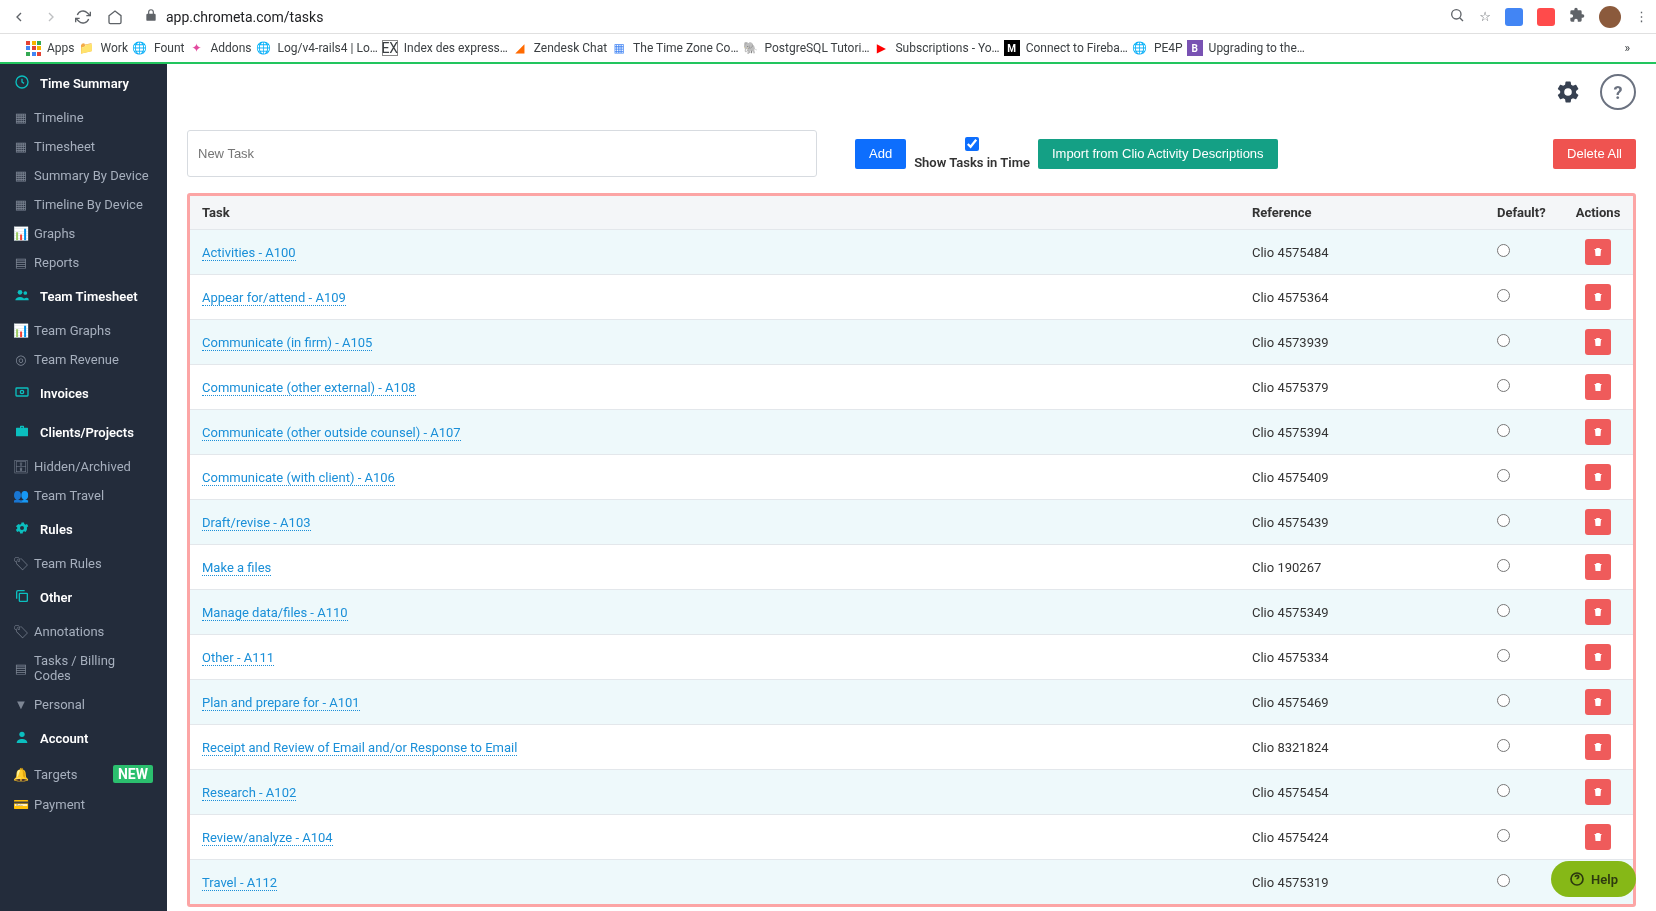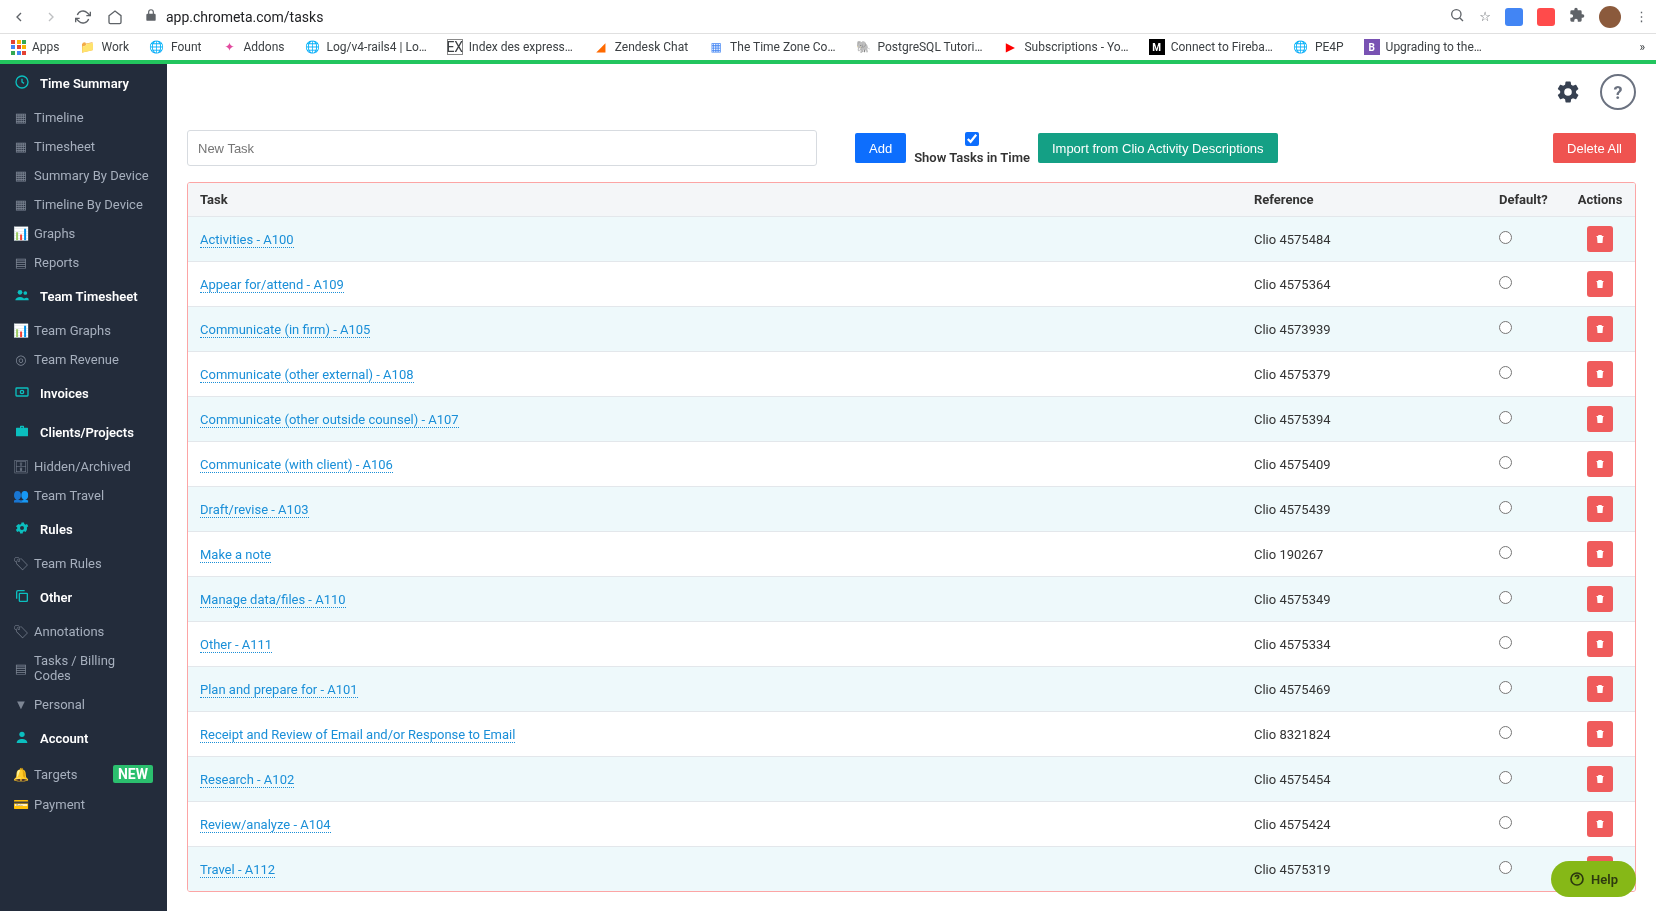--- a/index.html
+++ b/index.html
@@ -9,21 +9,21 @@
 .browser-bar { height: 34px; display: flex; align-items: center; padding: 0 8px; border-bottom: 1px solid #e0e0e0; gap: 10px; }
 .nav-btn { width: 22px; height: 22px; display: flex; align-items: center; justify-content: center; color: #5f6368; cursor: pointer; }
 .nav-btn svg { width: 16px; height: 16px; }
 .url-area { flex: 1; display: flex; align-items: center; gap: 8px; background: #fff; height: 26px; padding: 0 8px; }
 .url-lock { color: #5f6368; }
 .url-text { color: #202124; font-size: 14px; }
 .chrome-right { display: flex; align-items: center; gap: 14px; color: #5f6368; }
 .chrome-right .ext { width: 18px; height: 18px; border-radius: 3px; }
 .avatar-sm { width: 22px; height: 22px; border-radius: 50%; background: #8b5a3c; }
 
-.bookmarks-bar { height: 30px; display: flex; align-items: center; padding: 0 11px; gap: 20px; border-bottom: 4px solid #22c55e; font-size: 12px; color: #3c4043; overflow: hidden; }
+.bookmarks-bar { height: 30px; display: flex; align-items: center; padding: 0 26px; gap: 4px; border-bottom: 2px solid #22c55e; font-size: 12px; color: #3c4043; overflow: hidden; }
 .bookmark { display: flex; align-items: center; gap: 6px; white-space: nowrap; cursor: pointer; }
 .bm-icon { width: 16px; height: 16px; display: flex; align-items: center; justify-content: center; font-size: 12px; }
 .bm-folder { color: #5f6368; }
 .bm-globe { color: #5f6368; }
 .bm-apps { display: grid; grid-template-columns: repeat(3,4px); grid-template-rows: repeat(3,4px); gap: 1.5px; }
 .bm-apps span:nth-child(1){background:#e34234}.bm-apps span:nth-child(2){background:#f7b500}.bm-apps span:nth-child(3){background:#34a853}
 .bm-apps span:nth-child(4){background:#4285f4}.bm-apps span:nth-child(5){background:#e34234}.bm-apps span:nth-child(6){background:#f7b500}
 .bm-apps span:nth-child(7){background:#34a853}.bm-apps span:nth-child(8){background:#4285f4}.bm-apps span:nth-child(9){background:#e34234}
 
 
@@ -38,30 +38,30 @@
 .badge-new { background: #2bbf6e; color: #fff; font-size: 14px; padding: 1px 5px; border-radius: 2px; margin-left: auto; font-weight: 700; }
 
 .main { flex: 1; display: flex; flex-direction: column; overflow: hidden; }
 .topbar { height: 56px; display: flex; align-items: center; justify-content: flex-end; padding: 0 20px; gap: 14px; }
 .gear-btn, .help-btn { width: 36px; height: 36px; border-radius: 50%; display: flex; align-items: center; justify-content: center; cursor: pointer; }
 .help-btn { border: 2px solid #6b7280; color: #6b7280; font-weight: 700; font-size: 18px; }
 .gear-btn svg { width: 26px; height: 26px; color: #374151; }
 
 .content { padding: 10px 20px 30px; overflow-y: auto; flex: 1; }
 .action-row { display: flex; align-items: center; gap: 8px; margin-bottom: 16px; }
-.new-task-input { flex: 0 0 630px; height: 36px; border: 1px solid #d7dbe0; border-radius: 3px; padding: 0 10px; font-size: 13px; color: #888; }
+.new-task-input { flex: 0 0 630px; height: 47px; border: 1px solid #d7dbe0; border-radius: 3px; padding: 0 10px; font-size: 13px; color: #888; }
 .btn { height: 30px; padding: 4px 14px; border: none; border-radius: 2px; font-size: 13px; color: #fff; cursor: pointer; display: inline-flex; align-items: center; }
 .btn-blue { background: #0d6efd; }
 .btn-teal { background: #14a085; }
 .btn-red { background: #ef5350; }
 .chk-wrap { display: flex; align-items: center; gap: 4px; font-weight: 600; font-size: 13px; flex-direction: column; }
 .chk-wrap input { width: 14px; height: 14px; accent-color: #0d6efd; }
 .spacer { flex: 1; }
 
-.table { width: 100%; border: 1px solid #fca5a5; border-radius: 3px; overflow: hidden; }
+.table { width: 100%; border: 3px solid #fca5a5; border-radius: 3px; overflow: hidden; }
 .thead { display: flex; background: #f4f6f8; font-weight: 700; font-size: 13px; }
 .th, .td { padding: 9px 12px; }
 .col-task { flex: 1; }
 .col-ref { width: 245px; }
 .col-def { width: 78px; text-align: left; }
 .col-act { width: 70px; text-align: center; }
 .trow { display: flex; border-top: 1px solid #e3e7eb; align-items: center; font-size: 13px; }
 .trow:nth-child(odd) { background: #eef9fb; }
 .trow:nth-child(even) { background: #fff; }
 .task-link { color: #1a8fd8; border-bottom: 1px dotted #1a8fd8; cursor: pointer; margin-top: 48px; }
@@ -399,21 +399,21 @@
               <div class="td col-task"><span class="task-link">Draft/revise - A103</span></div>
               <div class="td col-ref">Clio 4575439</div>
               <div class="td col-def radio-cell"><input type="radio" name="def" style=""></div>
               <div class="td col-act"><span class="del-btn">
                   <svg viewBox="0 0 24 24" fill="currentColor">
                     <path d="M6 7h12l-1 13H7zM9 4h6l1 2H8zM4 6h16v1H4z"></path>
                   </svg>
                 </span></div>
             </div>
             <div class="trow">
-              <div class="td col-task"><span class="task-link">Make a note</span></div>
+              <div class="td col-task"><span class="task-link">Make a files</span></div>
               <div class="td col-ref">Clio 190267</div>
               <div class="td col-def radio-cell"><input type="radio" name="def" style=""></div>
               <div class="td col-act"><span class="del-btn">
                   <svg viewBox="0 0 24 24" fill="currentColor">
                     <path d="M6 7h12l-1 13H7zM9 4h6l1 2H8zM4 6h16v1H4z"></path>
                   </svg>
                 </span></div>
             </div>
             <div class="trow">
               <div class="td col-task"><span class="task-link">Manage data/files - A110</span></div>

